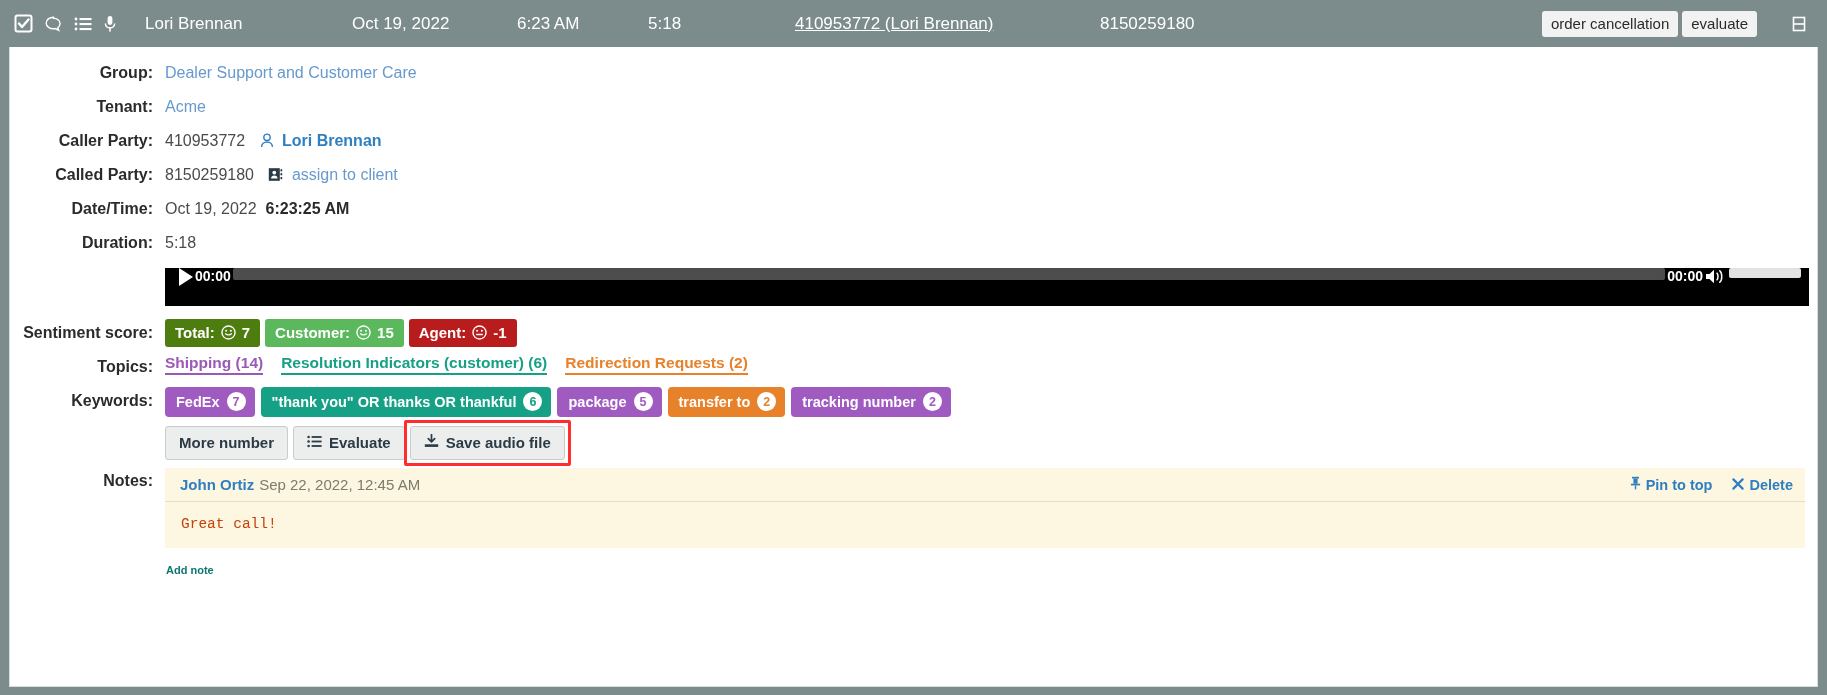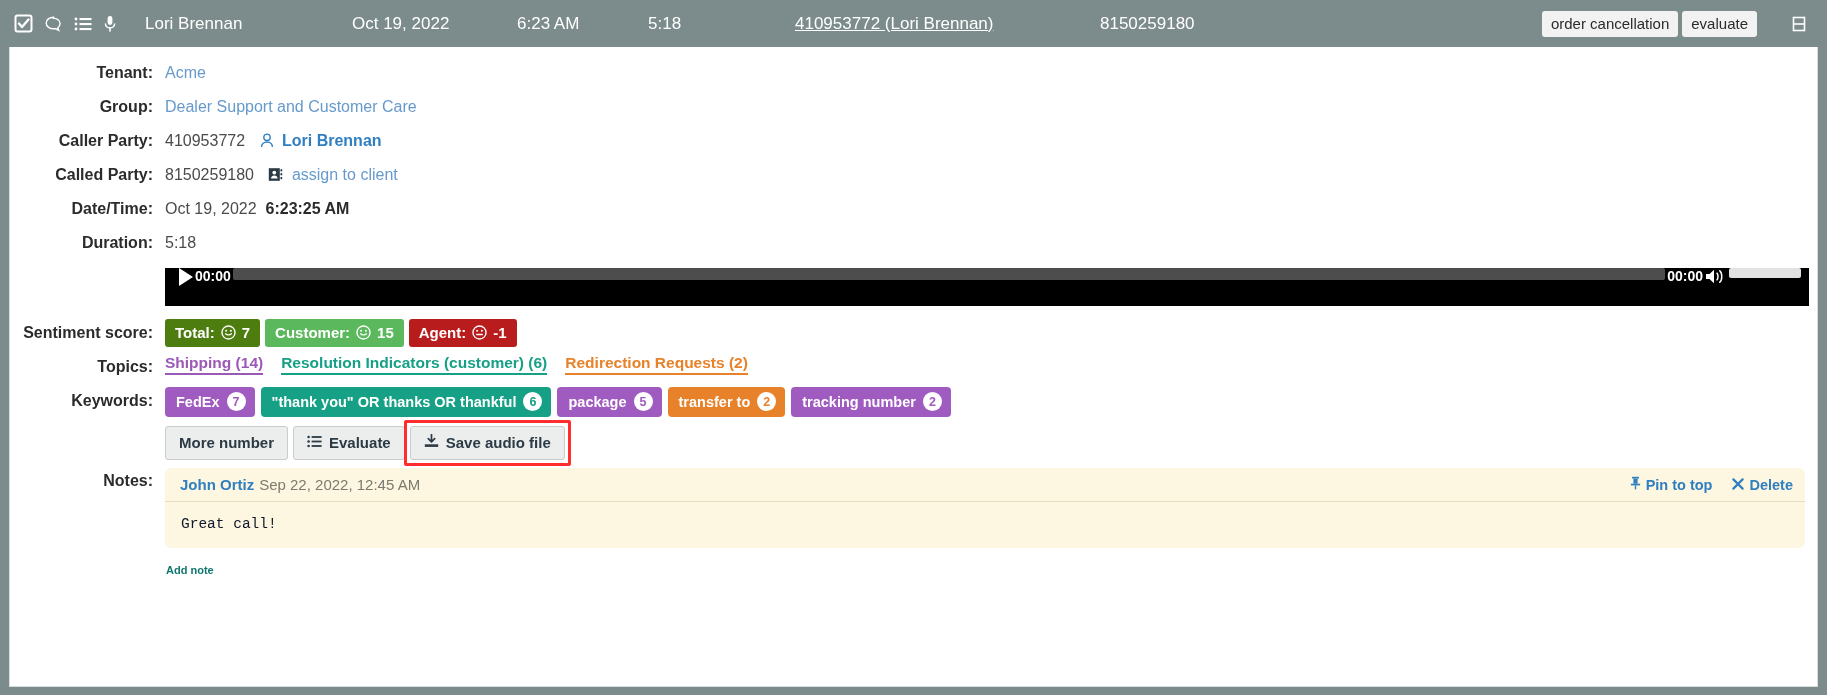--- a/index.html
+++ b/index.html
@@ -137,37 +137,37 @@
     cursor: pointer; white-space: nowrap;
   }
   .hl-wrap { position: relative; display: inline-flex; }
   .hl-wrap::after {
     content: ""; position: absolute;
     left: -6px; top: -6px; right: -6px; bottom: -6px;
     border: 3px solid #ff2d2d; border-radius: 2px; pointer-events: none;
   }
 
   
-  .notes-box { background: #fdf6e0; margin-top: 4px; border-radius: 6px; }
+  .notes-box { background: #fdf6e0; margin-top: 4px; }
   .note-head {
     display: flex; align-items: center; justify-content: space-between;
     padding: 8px 12px 8px 15px;
     border-bottom: 1px solid #e7ddc0;
     font-size: 15px;
   }
   .note-author { color: #2f7fc1; font-weight: bold; cursor: pointer; }
   .note-date { color: #7b7b6f; margin-left: 5px; }
   .note-tools { display: flex; gap: 20px; }
   .note-tool {
     color: #2f7fc1; font-weight: bold; font-size: 14.5px;
     display: inline-flex; align-items: center; gap: 5px; cursor: pointer;
   }
   .note-body {
     font-family: "Liberation Mono", monospace;
-    font-size: 14.5px; color: #0f172a;
+    font-size: 14.5px; color: #c2410c;
     padding: 14px 15px 16px 16px;
   }
   .add-note {
     color: #0f766e; font-weight: bold; font-size: 11px;
     padding: 16px 0 0 1px; cursor: pointer; display: inline-block;
   }
   .notes-col { flex: 1; padding-right: 12px; }
 </style>
 </head>
 <body>
@@ -229,27 +229,27 @@
   <div class="panel-edge-l"></div>
   <div class="panel-edge-r"></div>
   <div class="panel-edge-b"></div>
 
   <div class="panel">
 
 
     <div class="rows">
 
       <div class="row">
+        <div class="lab">Group:</div>
+        <div class="val"><a class="link">Dealer Support and Customer Care</a></div>
+      </div>
+
+      <div class="row">
         <div class="lab">Tenant:</div>
         <div class="val"><a class="link">Acme</a></div>
-      </div>
-
-      <div class="row">
-        <div class="lab">Group:</div>
-        <div class="val"><a class="link">Dealer Support and Customer Care</a></div>
       </div>
 
       <div class="row">
         <div class="lab">Caller Party:</div>
         <div class="val">
           <span class="muted-num">410953772</span>
           <span class="inline-ic">
             <svg width="14" height="15" viewBox="0 0 14 15">
               <circle cx="7" cy="4.3" r="3.2" fill="none" stroke="#2f7fc1" stroke-width="1.4"></circle>
               <path d="M1.6 14c0-3 2.4-5 5.4-5s5.4 2 5.4 5" fill="none" stroke="#2f7fc1" stroke-width="1.4"></path>

